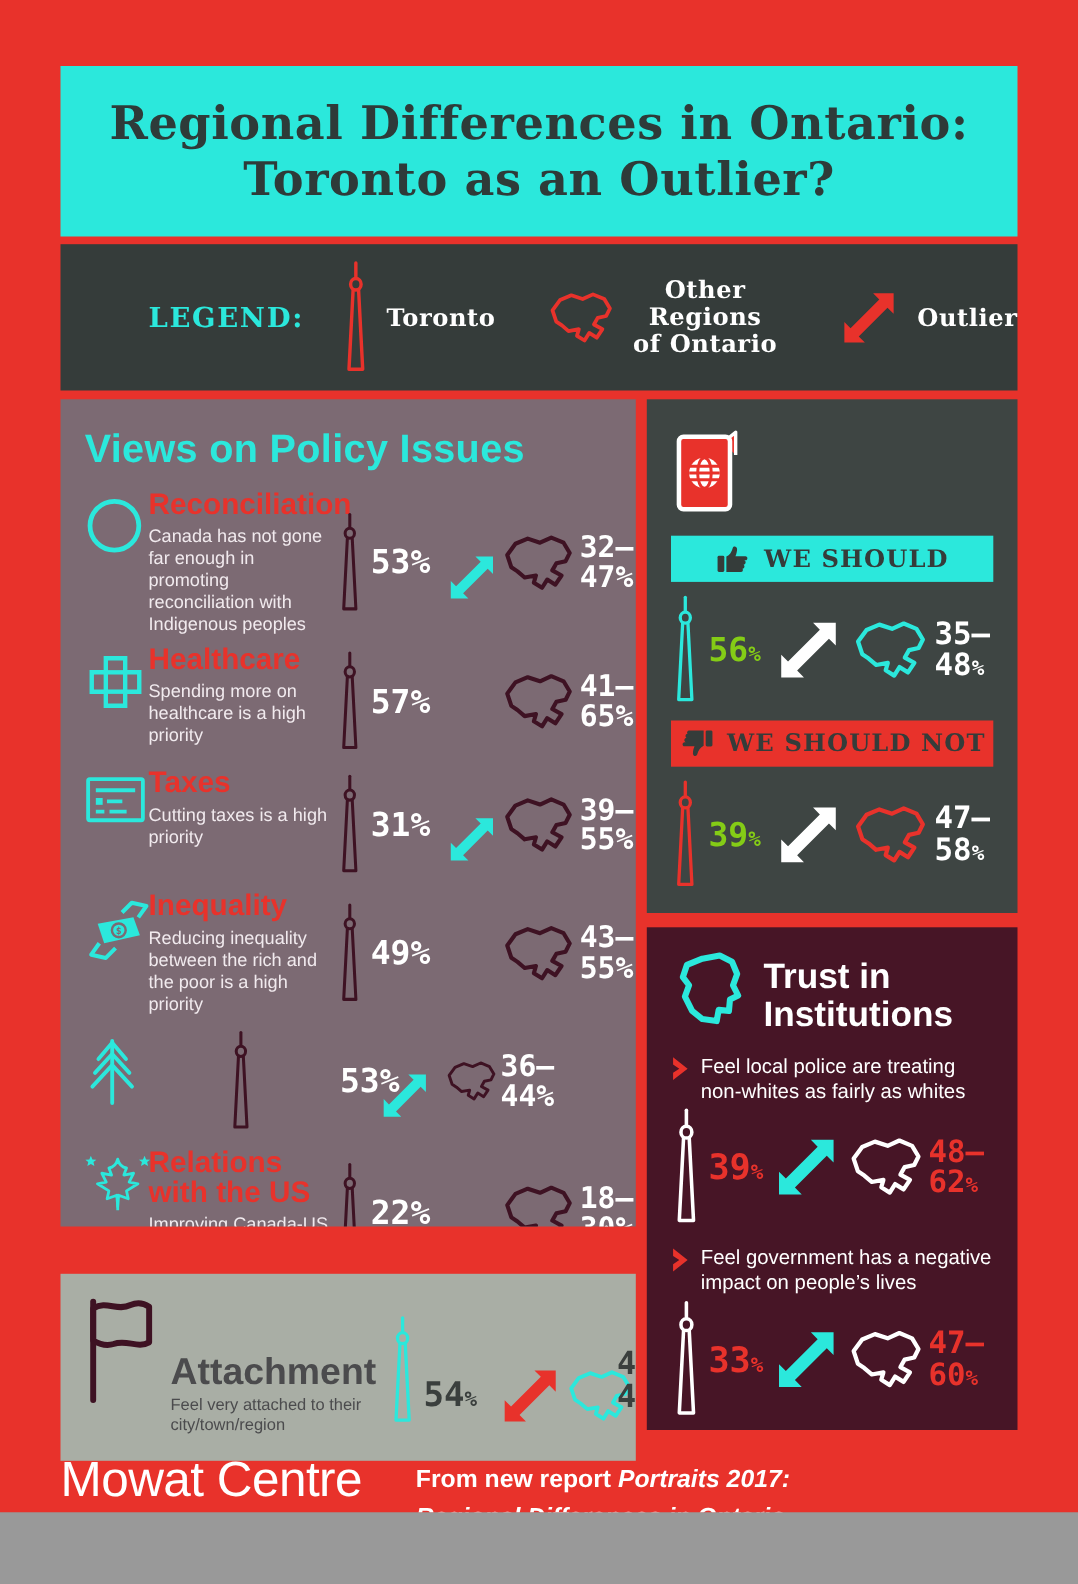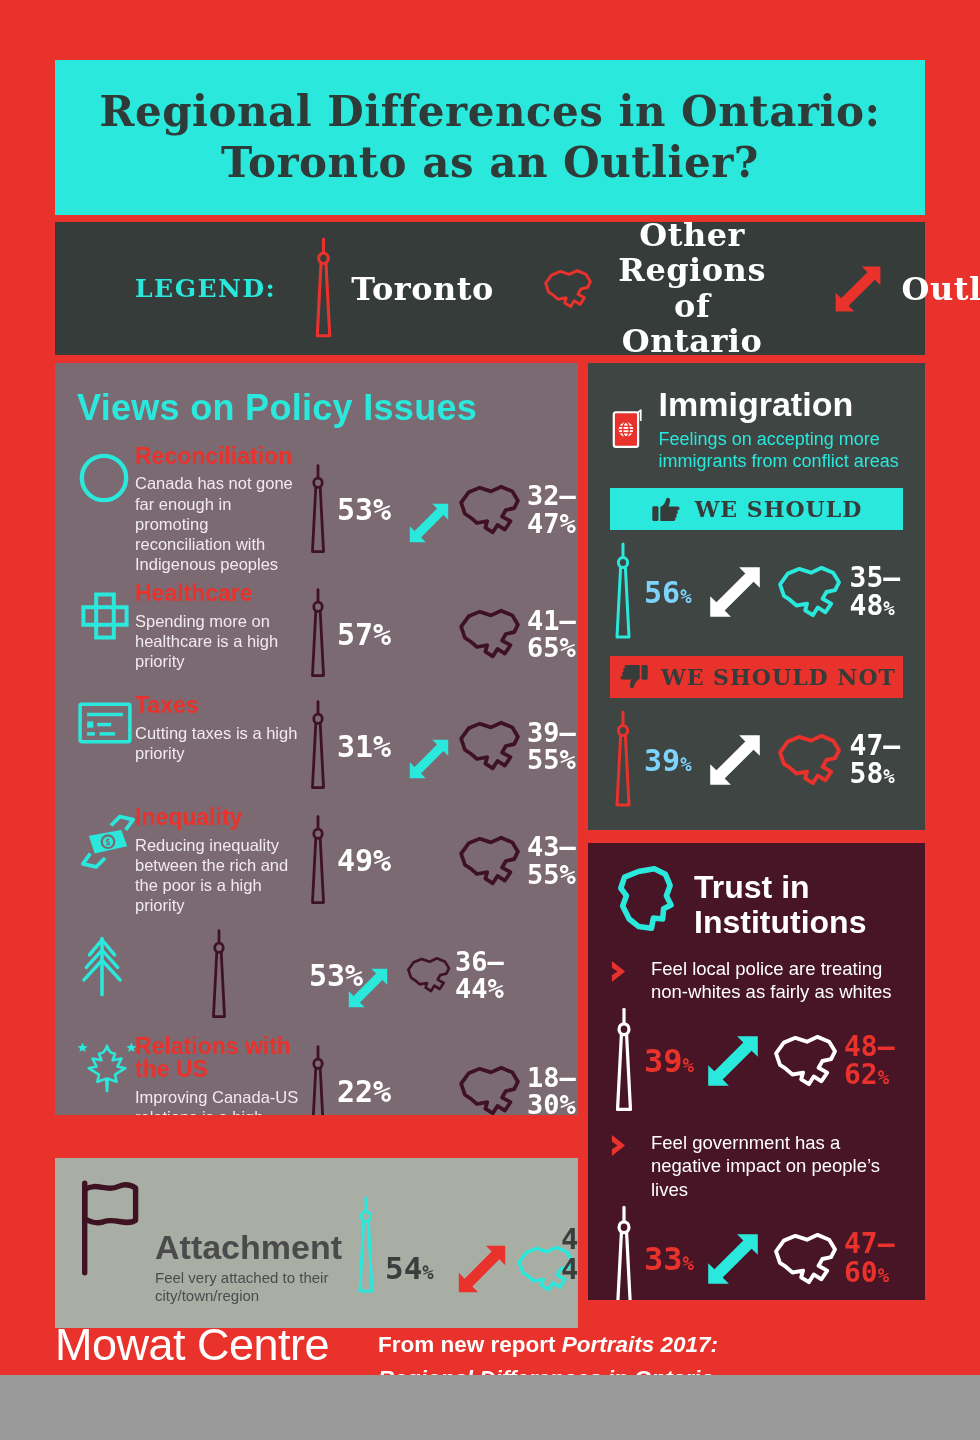--- a/index.html
+++ b/index.html
@@ -16,61 +16,61 @@
   #title-band{left:55px;top:60px;width:870px;height:155px;background:var(--teal);
     display:flex;align-items:center;justify-content:center;text-align:center}
   #title-band h1{font-family:"DejaVu Serif",serif;font-weight:bold;font-size:42px;
     line-height:1.2;color:#2E3B39;letter-spacing:.5px}
 
   
   #legend-band{left:55px;top:222px;width:870px;height:133px;background:var(--charcoal);
     display:flex;align-items:center;color:#fff;font-family:"DejaVu Serif",serif;font-weight:bold}
   .legend-label{color:var(--teal);font-size:25px;letter-spacing:1.5px;margin-left:80px}
   .legend-item{display:flex;align-items:center}
-  .legend-text{font-size:32px;letter-spacing:.5px}
+  .legend-text{font-size:22px;letter-spacing:.5px}
   .legend-text.center{text-align:center;line-height:1.1}
 
   
   #policy-panel{left:55px;top:363px;width:523px;height:752px;background:var(--mauve);
     padding:24px 1px 0 22px;overflow:hidden}
   .policy-heading{color:var(--teal);font-size:36px;font-weight:bold;letter-spacing:.3px;margin-bottom:16px}
   .prow{display:grid;grid-template-columns:56px 168px 26px 70px 48px 70px auto;
     column-gap:2px;align-items:center;min-height:104px;margin-bottom:8px}
   .picon{align-self:start;margin-top:6px;color:var(--teal)}
   .ptext{align-self:start}
-  .ptitle{color:var(--red);font-size:23px;font-weight:bold;line-height:1.02;margin-bottom:5px}
+  .ptitle{color:var(--red);font-size:27px;font-weight:bold;line-height:1.02;margin-bottom:5px}
   .pdesc{color:#F1EAEE;font-size:16.5px;line-height:1.22}
   .mono{font-family:"DejaVu Sans Mono",monospace;font-weight:bold}
   .ppct{color:#fff;font-size:30px;padding-left:4px}
   .prange{color:#fff;font-size:27px;line-height:1.02}
   .tower{display:flex;justify-content:center}
   .parrow{display:flex;justify-content:center;margin-top:26px;color:var(--teal)}
   .pmap{color:var(--iconmaroon);display:flex;justify-content:center}
 
   
   #immigration-panel{left:588px;top:363px;width:337px;height:467px;background:var(--charcoal2);
     padding:24px 22px 0 22px;overflow:hidden}
   .imm-header{display:flex;gap:14px;align-items:flex-start}
   .imm-heading{color:#fff;font-size:34px;font-weight:bold;line-height:1;margin-bottom:8px}
   .imm-sub{color:var(--teal);font-size:18px;line-height:1.2}
   .banner{height:42px;display:flex;align-items:center;justify-content:center;gap:12px;
     font-family:"DejaVu Serif",serif;font-weight:bold;font-size:22px;letter-spacing:1px;color:var(--charcoal)}
   .banner.teal{background:var(--teal);margin:16px 0 12px 0}
   .banner.red{background:var(--red);margin:14px 0 12px 0}
   .stat-row{display:flex;align-items:center}
-  .stat-pct{font-size:30px;color:#7dd3fc}
+  .stat-pct{font-size:30px;color:#84cc16}
   .pct-sm{font-size:19px}
   .stat-range{font-size:28px;line-height:1.02;color:#fff}
 
   
   #trust-panel{left:588px;top:843px;width:337px;height:457px;background:var(--maroon);
     padding:22px 18px 0 22px;overflow:hidden}
   .trust-header{display:flex;gap:14px;align-items:center;margin-bottom:12px}
   .trust-heading{color:#fff;font-size:32px;font-weight:bold;line-height:1.08}
-  .bullet-row{display:flex;gap:24px;align-items:flex-start;margin:6px 0 2px 0}
+  .bullet-row{display:flex;gap:10px;align-items:flex-start;margin:6px 0 2px 0}
   .bullet-row .chev{flex:0 0 auto;margin-top:3px;color:var(--red)}
   .bullet-text{color:#fff;font-size:18.5px;line-height:1.25}
   .trust-stats .stat-pct,.trust-stats .stat-range{color:var(--red)}
 
   
   #attachment-panel{left:55px;top:1158px;width:523px;height:170px;background:var(--gray);overflow:hidden}
   #attachment-panel .abs{position:absolute}
   .att-heading{font-size:34px;font-weight:bold;color:#4B4B4D;line-height:1}
   .att-desc{font-size:15px;color:#4B4B4D;line-height:1.2;margin-top:5px}
   .att-num{color:var(--darknum)}
@@ -357,24 +357,20 @@
         <path d="M46 14 L57 5 L57 25" fill="#E8322B" stroke="#fff" stroke-width="3" stroke-linejoin="round"></path>
         <rect x="7" y="9" width="45" height="64" rx="4" fill="#E8322B" stroke="#fff" stroke-width="4"></rect>
         <circle cx="29.5" cy="41" r="13.5" fill="#fff"></circle>
         <g stroke="#E8322B" stroke-width="2.6" fill="none">
           <path d="M16.5 35 H42.5"></path>
             <path d="M16 41 H43"></path>
             <path d="M16.5 47 H42.5"></path>
           <ellipse cx="29.5" cy="41" rx="6" ry="13.5"></ellipse>
         </g>
       </svg>
-      <div>
-        <div class="imm-heading">Immigration</div>
-        <div class="imm-sub">Feelings on accepting more immigrants from conflict areas</div>
-      </div>
     </div>
 
     <div class="banner teal">
       <svg width="32" height="32" style="color:var(--charcoal)">
           <use href="#sym-thumb"></use>
         </svg>
       <span>WE SHOULD</span>
     </div>
 
     <div class="stat-row">

